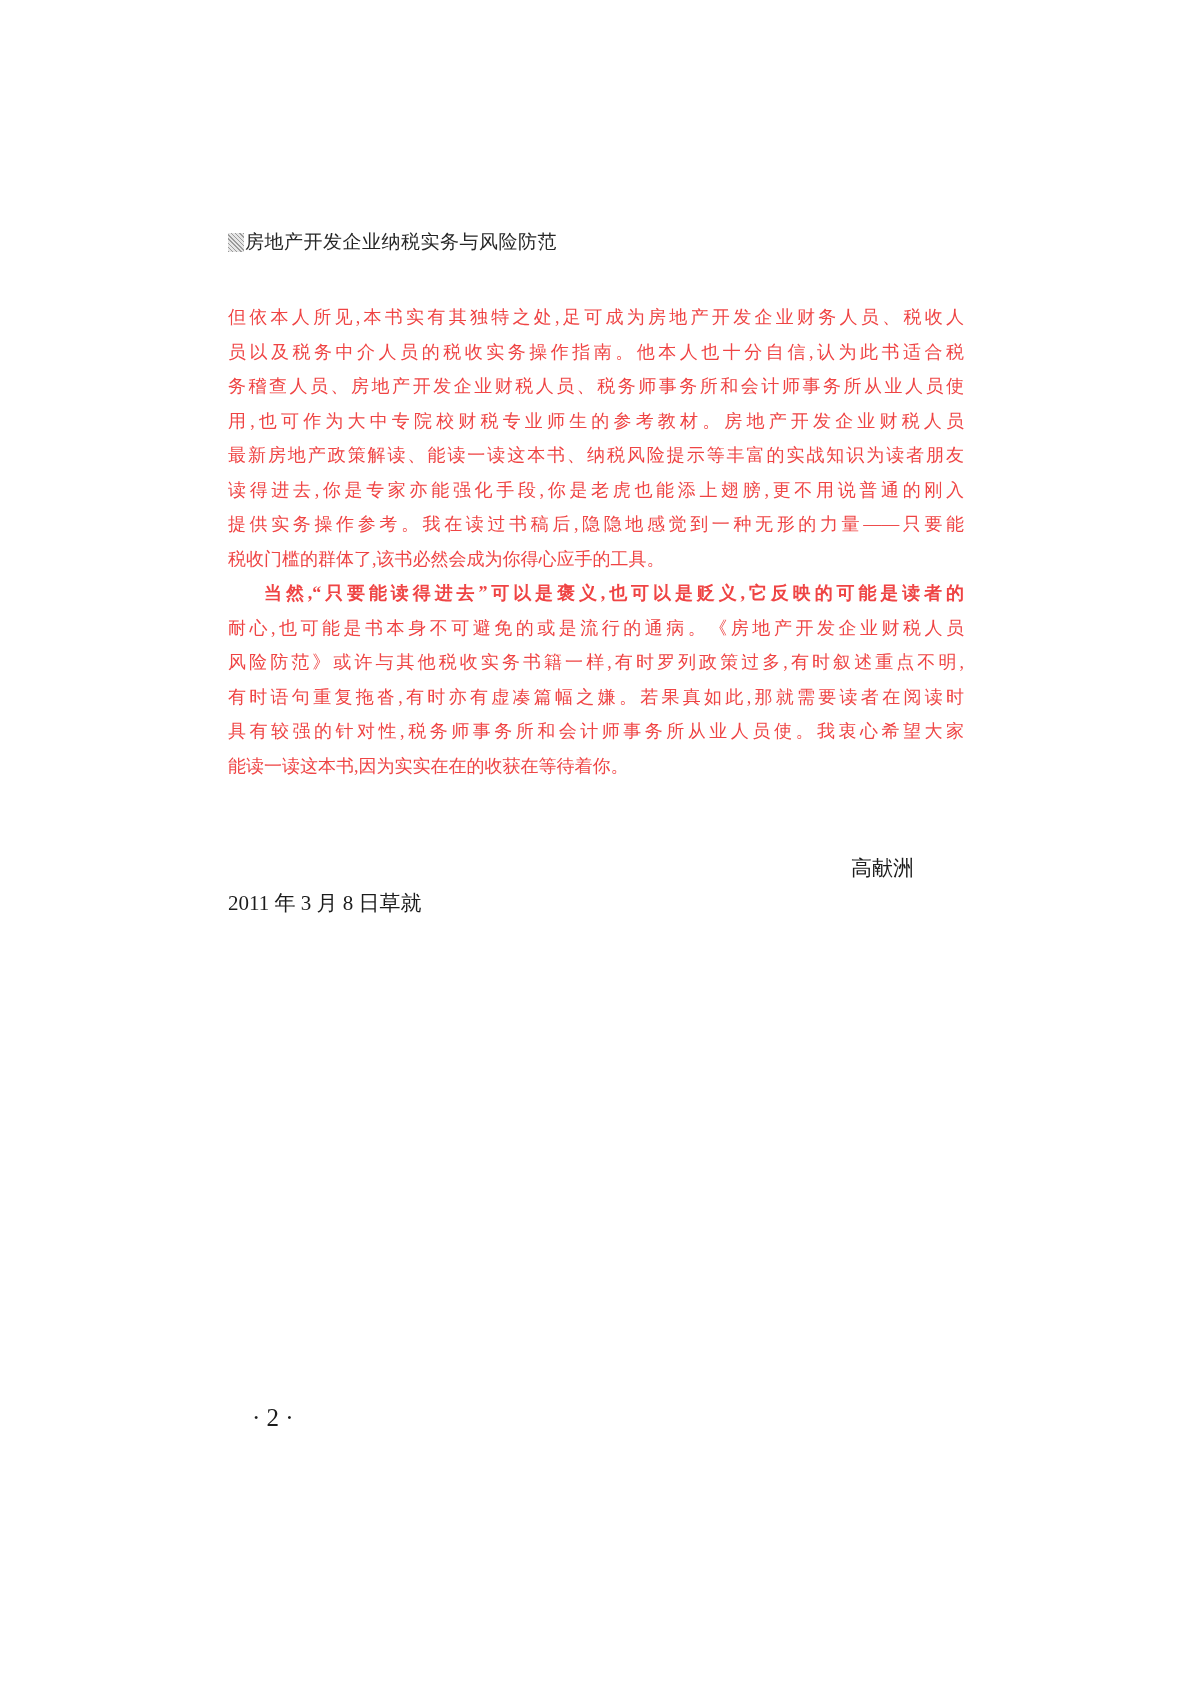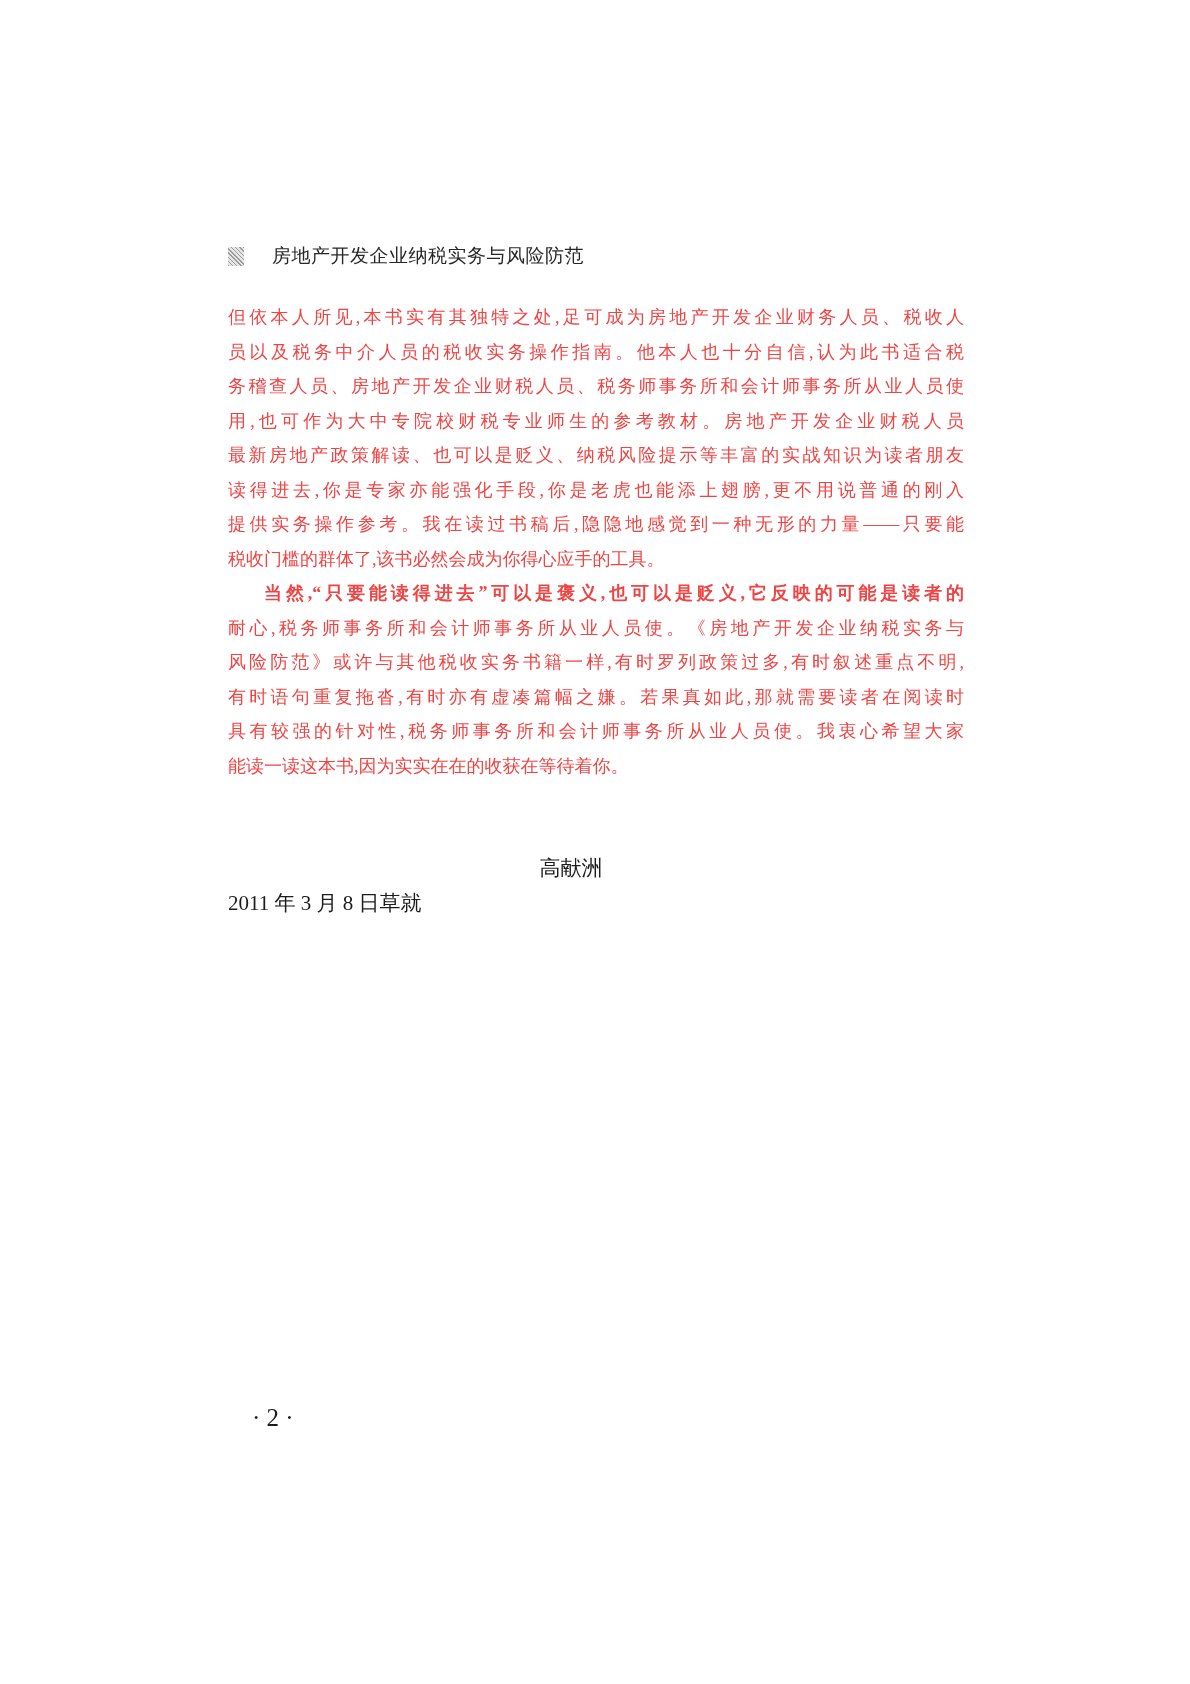--- a/index.html
+++ b/index.html
@@ -14,24 +14,24 @@
     background: #ffffff;
     overflow: hidden;
     font-family: "Liberation Serif", "DejaVu Serif", serif;
     color: #1c1c1c;
   }
 
   
   .header {
     position: absolute;
     left: 228px;
-    top: 243px;
+    top: 229px;
     display: flex;
     align-items: center;
-    gap: 28px;
+    gap: 1px;
     text-align: right;
   }
   .hicon {
     display: inline-block;
     width: 16px;
     height: 19px;
     background: repeating-linear-gradient(45deg, #9a9a9a 0px, #9a9a9a 1px, #e6e6e6 1px, #e6e6e6 3px);
   }
   .htitle {
     font-family: "Liberation Sans", "DejaVu Sans", sans-serif;
@@ -70,21 +70,21 @@
   .sigblock {
     position: absolute;
     left: 228px;
     top: 851px;
     width: 736px;
   }
   .sig-name {
     height: 34.5px;
     line-height: 34.5px;
     font-size: 21px;
-    text-align: center;
+    text-align: right;
     padding-right: 50px;
   }
   .sig-date {
     height: 34.5px;
     line-height: 34.5px;
     font-size: 21px;
     padding-right: 2px;
   }
 
   
@@ -108,29 +108,29 @@
     <span class="htitle">房地产开发企业纳税实务与风险防范</span>
   </div>
 
   <div class="textblock">
 
     <div>
       <div class="ln j">但依本人所见,本书实有其独特之处,足可成为房地产开发企业财务人员、税收人</div>
       <div class="ln j">员以及税务中介人员的税收实务操作指南。他本人也十分自信,认为此书适合税</div>
       <div class="ln j">务稽查人员、房地产开发企业财税人员、税务师事务所和会计师事务所从业人员使</div>
       <div class="ln j">用,也可作为大中专院校财税专业师生的参考教材。房地产开发企业财税人员</div>
-      <div class="ln j">最新房地产政策解读、也可以是贬义、纳税风险提示等丰富的实战知识为读者朋友</div>
+      <div class="ln j">最新房地产政策解读、能读一读这本书、纳税风险提示等丰富的实战知识为读者朋友</div>
       <div class="ln j">读得进去,你是专家亦能强化手段,你是老虎也能添上翅膀,更不用说普通的刚入</div>
       <div class="ln j">提供实务操作参考。我在读过书稿后,隐隐地感觉到一种无形的力量——只要能</div>
       <div class="ln">税收门槛的群体了,该书必然会成为你得心应手的工具。</div>
     </div>
 
     <div>
       <div class="ln j ind">当然,“只要能读得进去”可以是褒义,也可以是贬义,它反映的可能是读者的</div>
-      <div class="ln j">耐心,税务师事务所和会计师事务所从业人员使。《房地产开发企业纳税实务与</div>
+      <div class="ln j">耐心,也可能是书本身不可避免的或是流行的通病。《房地产开发企业财税人员</div>
       <div class="ln j">风险防范》或许与其他税收实务书籍一样,有时罗列政策过多,有时叙述重点不明,</div>
       <div class="ln j">有时语句重复拖沓,有时亦有虚凑篇幅之嫌。若果真如此,那就需要读者在阅读时</div>
       <div class="ln j">具有较强的针对性,税务师事务所和会计师事务所从业人员使。我衷心希望大家</div>
       <div class="ln">能读一读这本书,因为实实在在的收获在等待着你。</div>
     </div>
 
   </div>
 
   <div class="sigblock">
     <div class="sig-name">高献洲</div>

